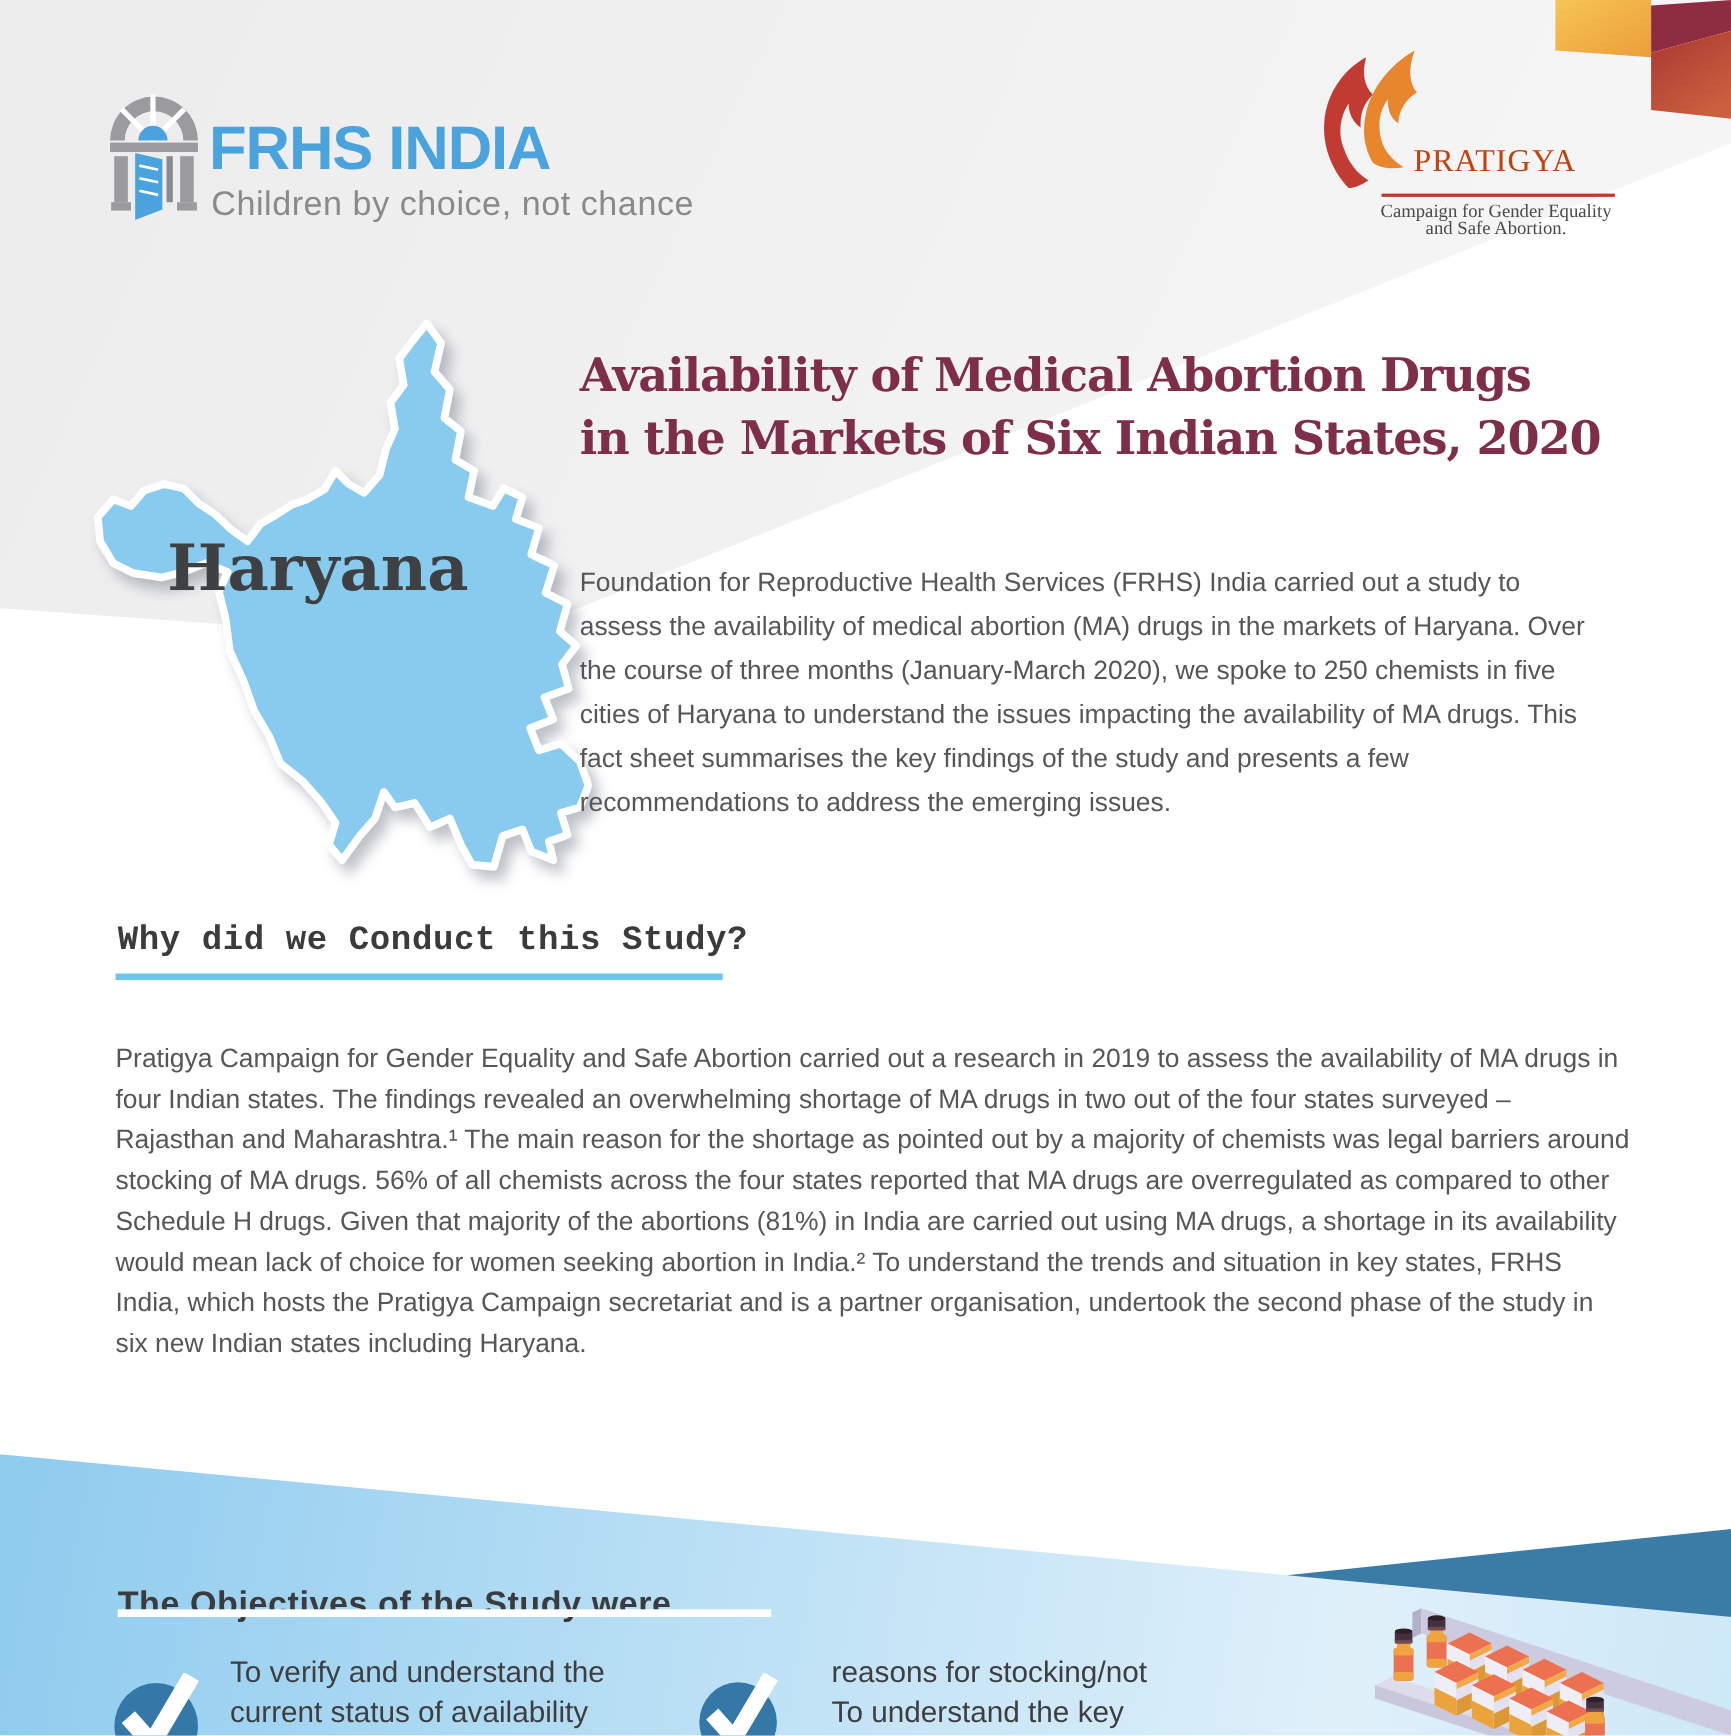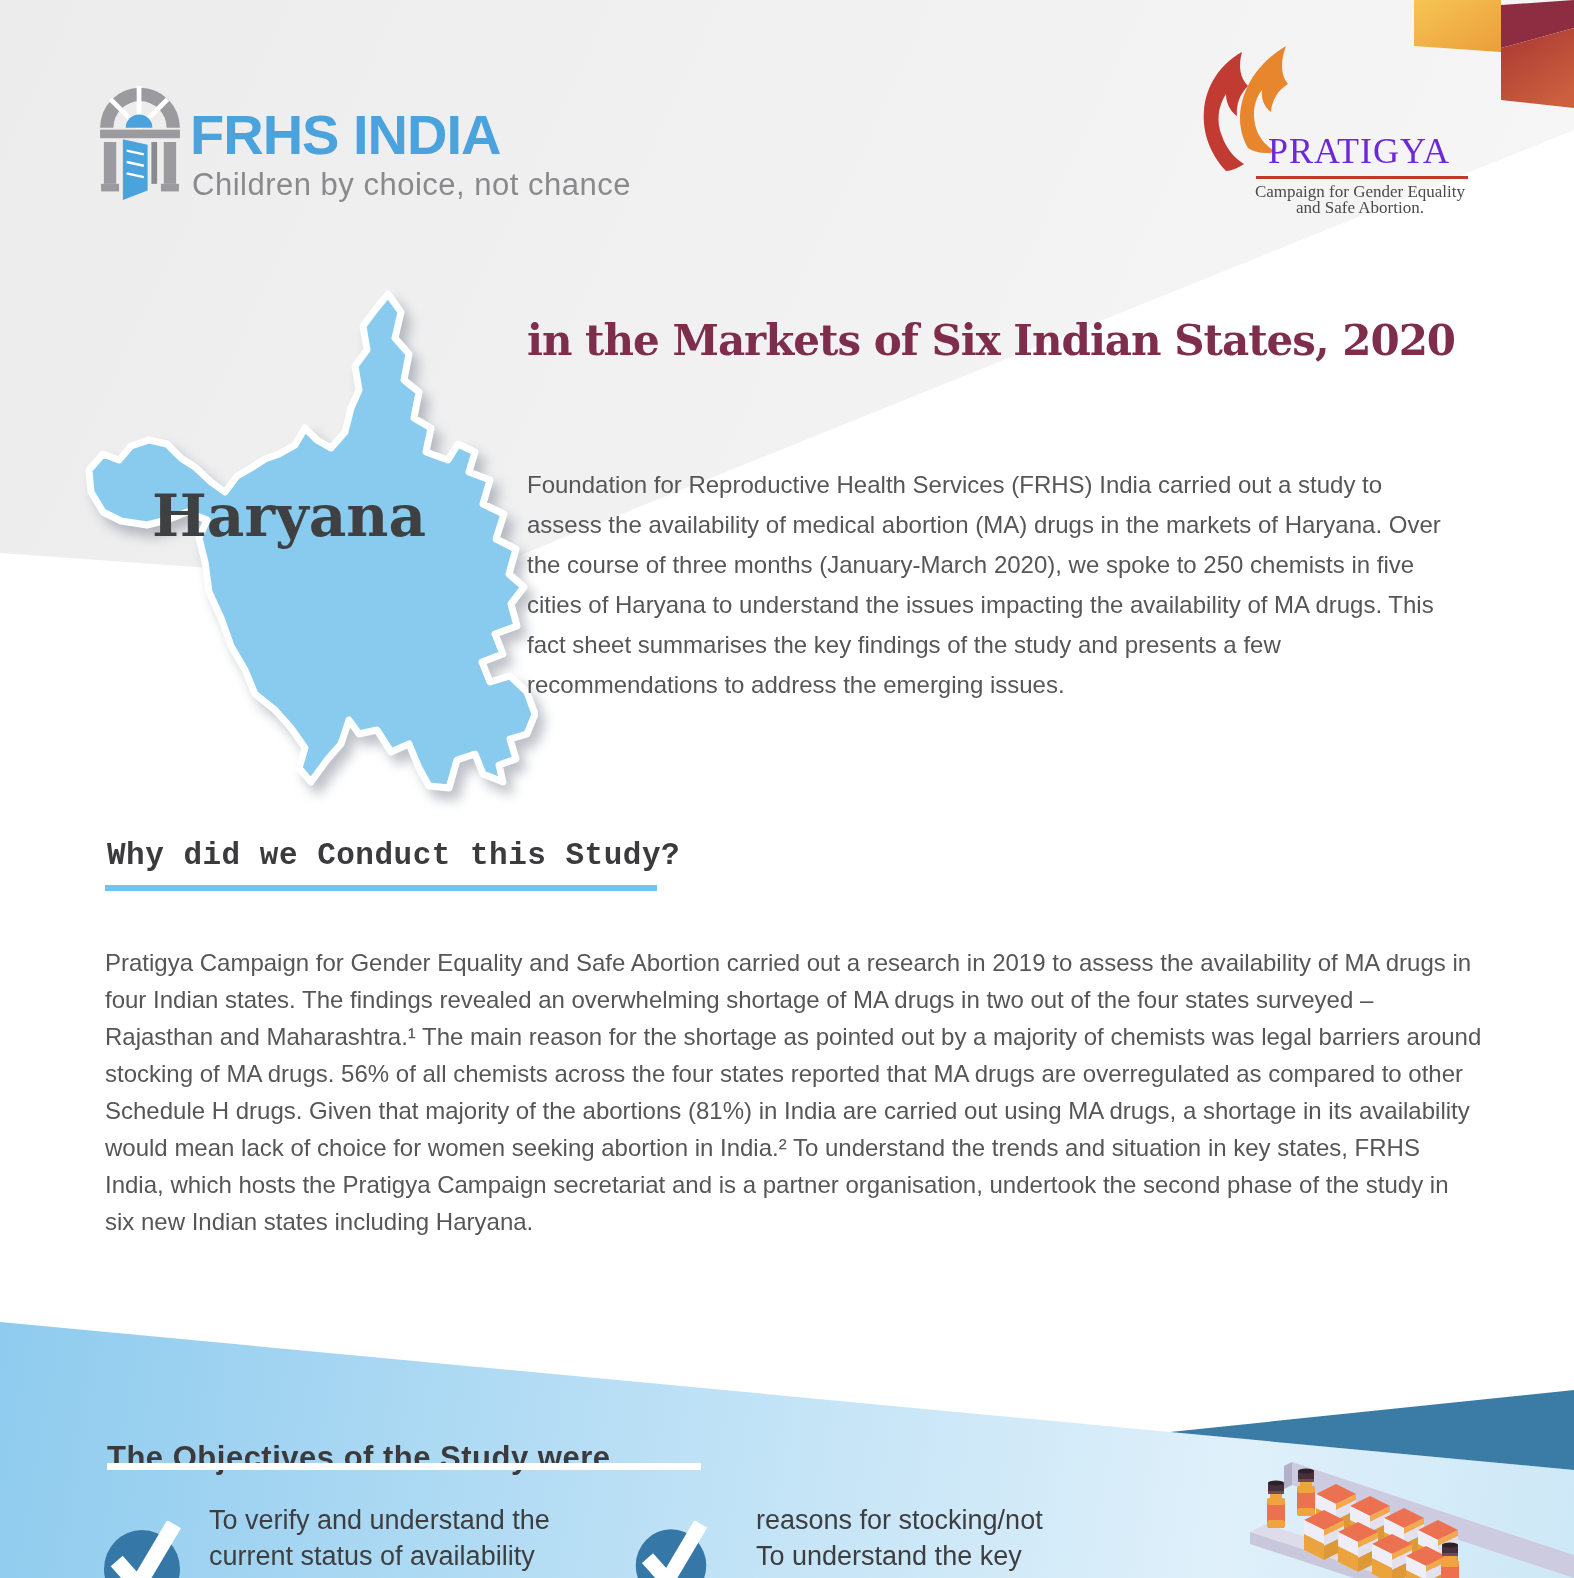--- a/index.html
+++ b/index.html
@@ -23,35 +23,35 @@
              letter-spacing:-1px;color:#4aa3dc;}
   .frhs-tagline{position:absolute;left:192px;top:167px;font-size:31px;letter-spacing:.5px;
              color:#8a8a8c;}
 
   
   .ribbon{position:absolute;left:1404px;top:0;width:170px;height:115px;}
 
   
   .prat-flames{position:absolute;left:1196px;top:26px;width:100px;height:150px;}
   .prat-name{position:absolute;left:1250px;top:130px;width:218px;text-align:center;
-             font-family:"Liberation Serif",serif;font-size:36px;letter-spacing:1px;color:#6d28d9;}
+             font-family:"Liberation Serif",serif;font-size:29px;letter-spacing:1px;color:#c2410c;}
   .prat-rule{position:absolute;left:1256px;top:176px;width:212px;height:3px;background:#c0392b;}
   .prat-tag{position:absolute;left:1240px;top:184px;width:240px;text-align:center;
              font-family:"Liberation Serif",serif;font-size:17px;line-height:15.5px;color:#4a4a4c;}
 
   
   .map{position:absolute;left:58px;top:282px;width:480px;height:512px;
        filter:drop-shadow(7px 9px 6px rgba(100,110,125,.42));}
   .map-label{position:absolute;left:152px;top:482px;width:300px;
        font-family:"DejaVu Serif",serif;font-weight:700;font-size:58px;color:#3f4042;}
 
   
   .title{position:absolute;left:527px;top:312px;font-family:"DejaVu Serif",serif;
          font-weight:700;font-size:42px;line-height:58px;letter-spacing:-1px;color:#7e2d4b;}
-  .intro{position:absolute;left:527px;top:465px;width:932px;font-size:24px;line-height:40px;
+  .intro{position:absolute;left:527px;top:510px;width:932px;font-size:24px;line-height:40px;
          color:#565658;}
 
   
   .h-why{position:absolute;left:107px;top:838px;font-size:31px;font-weight:700;
          letter-spacing:.5px;color:#3b3b3d;font-family:Liberation Mono, monospace;}
   .rule-blue{position:absolute;left:105px;top:885px;width:552px;height:6px;background:#6ec6ef;}
   .why-body{position:absolute;left:105px;top:944px;width:1378px;font-size:24px;line-height:37px;
          color:#565658;}
 
   
@@ -145,20 +145,21 @@
              L283,462 L269,478 L253,500 L241,486 L247,466 L233,446 L217,428 L197,412
              L187,388 L173,364 L163,336 L151,310 L147,280 L141,256 L149,238
              L129,230 L109,238 L89,243 L63,239 L45,230 L33,210 L31,188 L45,172 L61,178 L73,164
              L91,158 L109,162 L123,176 L137,185
              L153,200 L167,210 L179,194 L193,186 L207,177 L221,172 L237,163 L247,146
              L259,158 L273,166 L287,150 L293,126 L301,108 L297,84 L309,68 L305,44 L317,28 Z" fill="#88cbee" stroke="#ffffff" stroke-width="7" stroke-linejoin="round"></path>
   </svg>
   <div class="map-label">Haryana</div>
 
   <div class="title">
+    <div>Availability of Medical Abortion Drugs</div>
     <div>in the Markets of Six Indian States, 2020</div>
   </div>
   <div class="intro">Foundation for Reproductive Health Services (FRHS) India carried out a study to assess the availability of medical abortion (MA) drugs in the markets of Haryana. Over the course of three months (January-March 2020), we spoke to 250 chemists in five cities of Haryana to understand the issues impacting the availability of MA drugs. This fact sheet summarises the key findings of the study and presents a few recommendations to address the emerging issues.</div>
 
   <div class="h-why">Why did we Conduct this Study?</div>
   <div class="rule-blue"></div>
   <div class="why-body">Pratigya Campaign for Gender Equality and Safe Abortion carried out a research in 2019 to assess the availability of MA drugs in four Indian states. The findings revealed an overwhelming shortage of MA drugs in two out of the four states surveyed – Rajasthan and Maharashtra.¹ The main reason for the shortage as pointed out by a majority of chemists was legal barriers around stocking of MA drugs. 56% of all chemists across the four states reported that MA drugs are overregulated as compared to other Schedule H drugs. Given that majority of the abortions (81%) in India are carried out using MA drugs, a shortage in its availability would mean lack of choice for women seeking abortion in India.² To understand the trends and situation in key states, FRHS India, which hosts the Pratigya Campaign secretariat and is a partner organisation, undertook the second phase of the study in six new Indian states including Haryana.</div>
 
   <div class="h-obj">The Objectives of the Study were</div>
   <div class="rule-white"></div>

